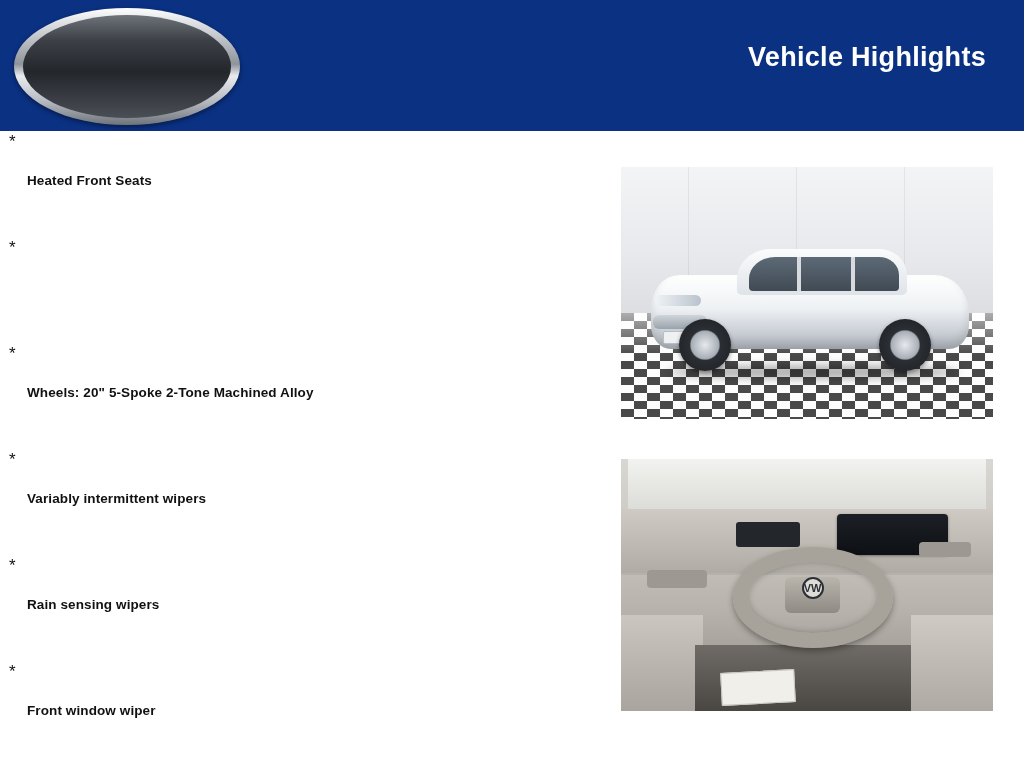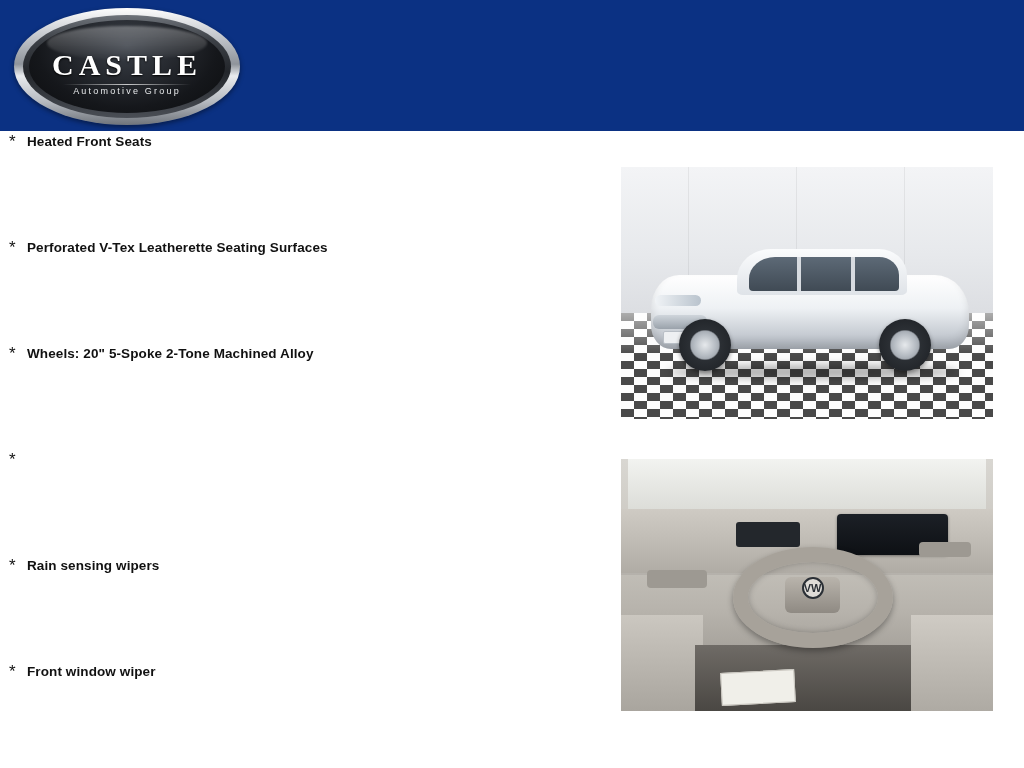--- a/index.html
+++ b/index.html
@@ -123,20 +123,21 @@
     font-size: 17px;
     line-height: 22px;
     flex: none;
   }
   .feature-label {
     color: #111111;
     font-size: 13.5px;
     font-weight: bold;
     line-height: 22px;
     letter-spacing: 0.1px;
+    margin-top: 39px;
   }
 
   
   .photo {
     position: absolute;
     left: 621px;
     width: 372px;
     height: 252px;
     overflow: hidden;
     background: #e8e8e8;
@@ -312,51 +313,46 @@
   }
 </style>
 </head>
 <body>
 
 <div class="header">
 
   <div class="logo-wrap">
     <div class="logo-oval-outer"></div>
     <div class="logo-oval-mid"></div>
-    <div class="logo-oval-inner">
-      <div class="logo-gloss"></div>
-      <div class="logo-text-main">CASTLE</div>
-      <div class="logo-rule"></div>
-      <div class="logo-text-sub">Automotive Group</div>
-    </div>
   </div>
 
+  <div class="header-title">Vehicle Highlights</div>
 </div>
 
 <div class="content">
 
   <div class="features">
 
     <div class="feature-row">
       <span class="bullet">*</span>
       <span class="feature-label">Heated Front Seats</span>
     </div>
 
     <div class="feature-row">
       <span class="bullet">*</span>
-      <span class="feature-label">Perforated V-Tex Leatherette Seating Surfaces</span>
     </div>
 
     <div class="feature-row">
       <span class="bullet">*</span>
       <span class="feature-label">Wheels: 20" 5-Spoke 2-Tone Machined Alloy</span>
     </div>
 
     <div class="feature-row">
       <span class="bullet">*</span>
+      <span class="feature-label">Variably intermittent wipers</span>
     </div>
 
     <div class="feature-row">
       <span class="bullet">*</span>
       <span class="feature-label">Rain sensing wipers</span>
     </div>
 
     <div class="feature-row">
       <span class="bullet">*</span>
       <span class="feature-label">Front window wiper</span>

